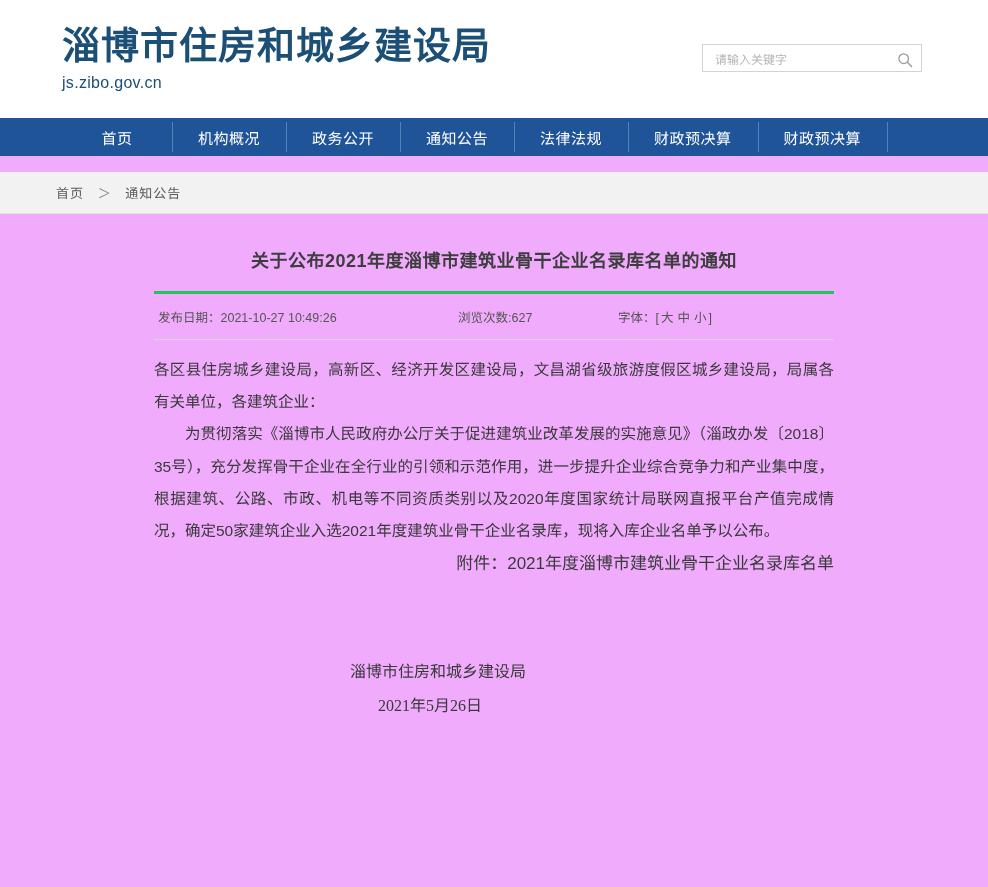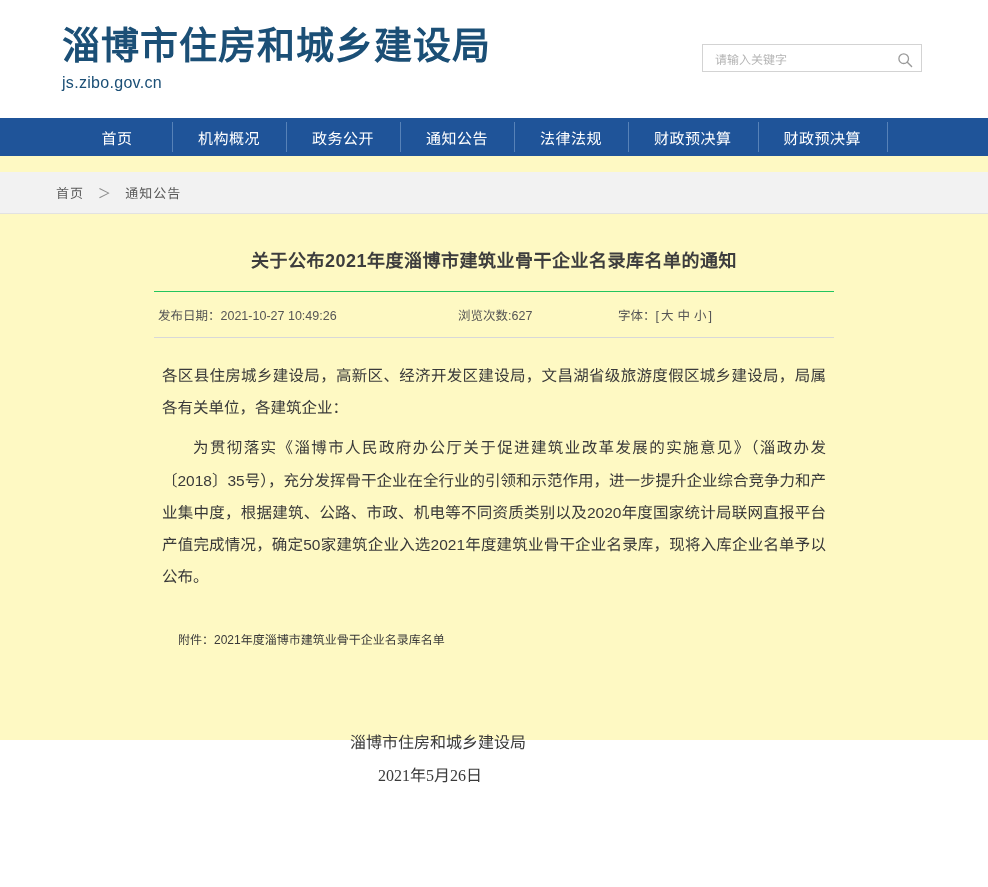--- a/index.html
+++ b/index.html
@@ -8,22 +8,22 @@
     width: 988px;
     height: 887px;
     background: #ffffff;
     font-family: "Liberation Sans", "DejaVu Sans", sans-serif;
     overflow: hidden;
   }
 
   .page {
     position: relative;
     width: 988px;
-    height: 740px;
-    background: #fef9c3;
+    height: 887px;
+    background: #f0abfc;
   }
 
   
   .header {
     position: relative;
     height: 118px;
     background: #ffffff;
   }
 
   .brand {
@@ -138,21 +138,21 @@
   }
 
   .art-title {
     text-align: center;
     font-size: 18px;
     font-weight: bold;
     color: #3d3d3d;
     letter-spacing: 0.5px;
     line-height: 1.5;
     padding: 0 6px 16px;
-    border-bottom: 1px solid #22c55e;
+    border-bottom: 3px solid #22c55e;
   }
 
   .art-meta {
     display: flex;
     align-items: center;
     padding: 13px 4px 13px;
     border-bottom: 1px solid #d8d8d8;
     font-size: 12.5px;
     color: #555555;
   }
@@ -163,29 +163,29 @@
   .fs { cursor: pointer; padding: 0 2px; }
 
   .art-body {
     padding-top: 14px;
     font-size: 15.5px;
     color: #3a3a3a;
     line-height: 2.08;
     text-align: justify;
   }
 
-  .art-body p { margin: 8px; }
+  .art-body p { margin: 0; }
   .p-indent { text-indent: 2em; }
 
   .attach {
-    margin-top: 34px;
     text-indent: 2em;
-    font-size: 12px;
+    font-size: 17px;
     color: #3a3a3a;
     line-height: 2.0;
+    text-align: right;
   }
 
   .sign {
     margin-top: 74px;
     font-family: "Liberation Serif", "DejaVu Serif", serif;
     font-size: 16px;
     color: #3a3a3a;
     line-height: 2.1;
     padding-left: 196px;
   }

